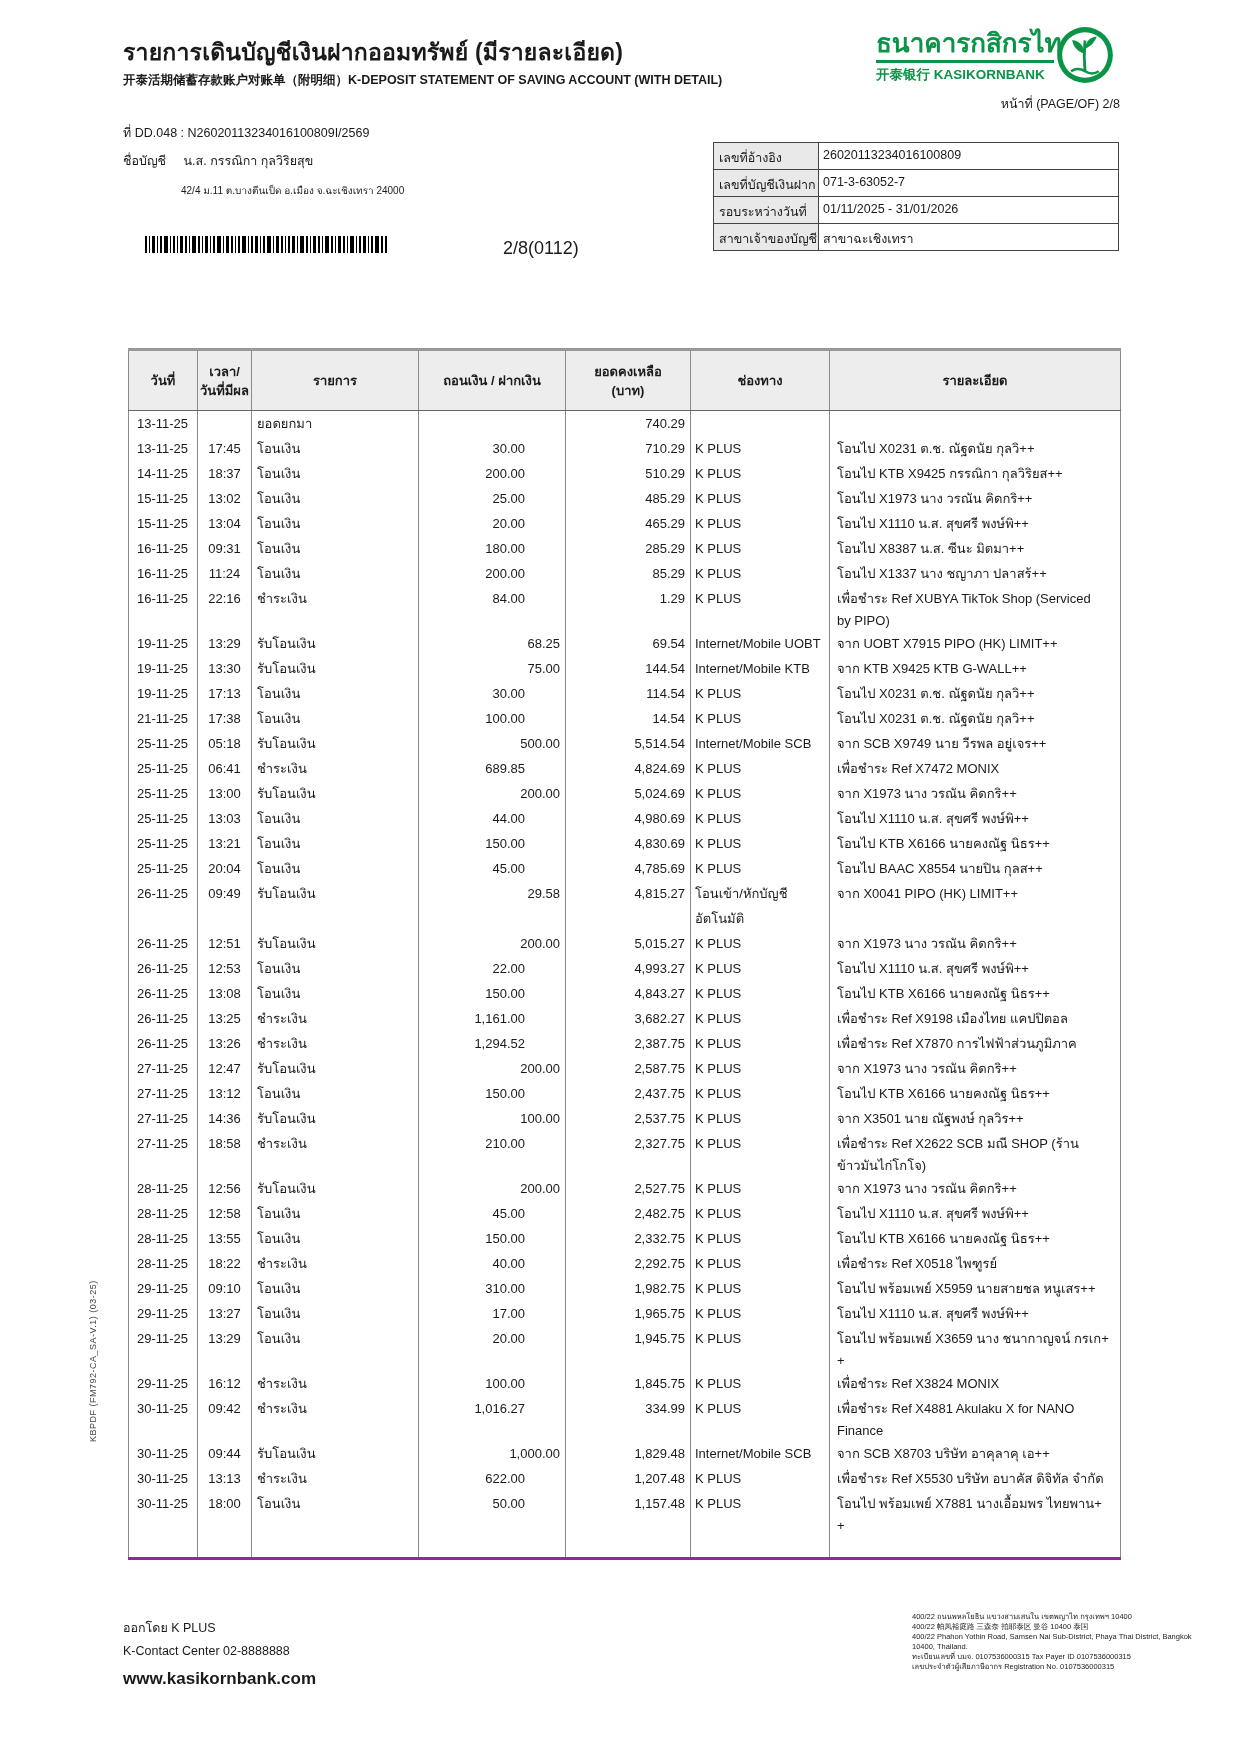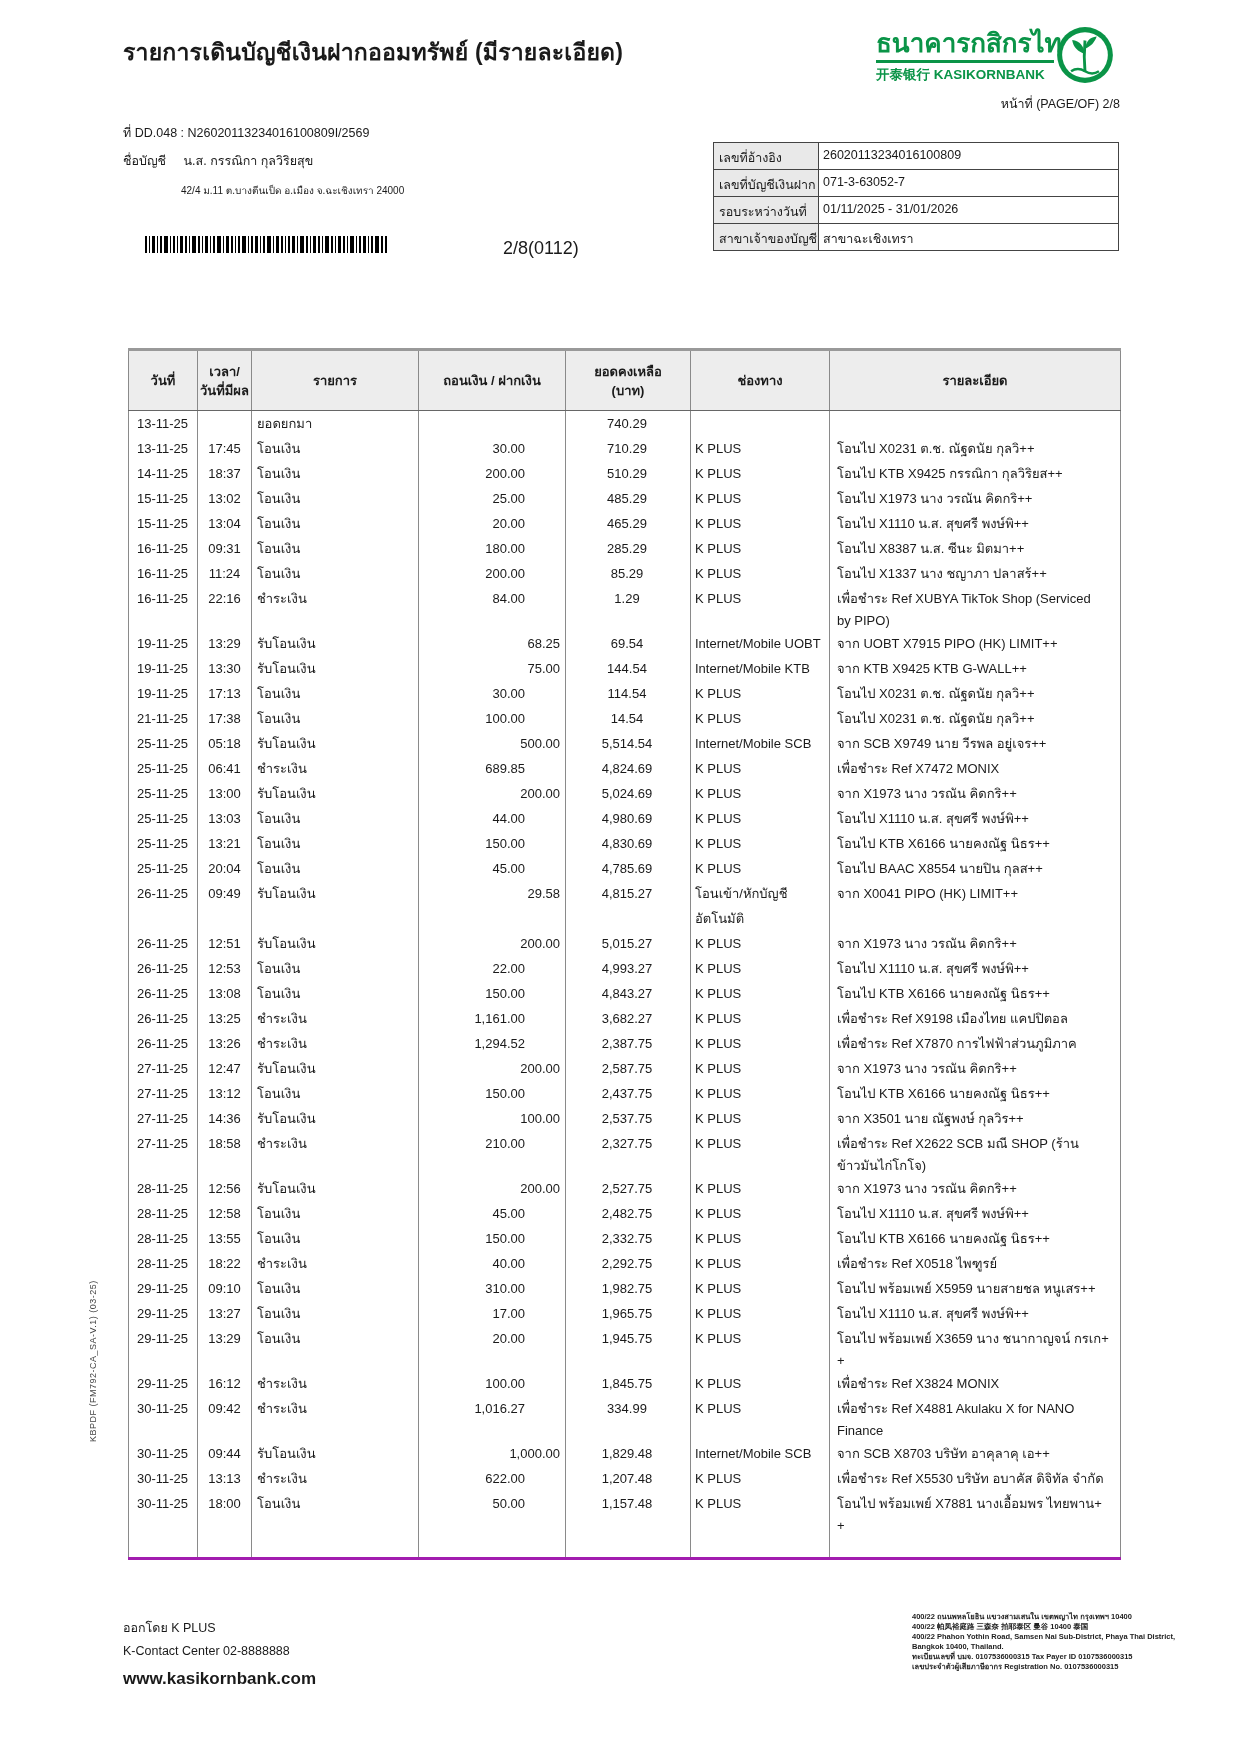--- a/index.html
+++ b/index.html
@@ -34,38 +34,39 @@
                font-size:13px; border-bottom:3px solid #a21caf; }
   .stmt-table th{ background:#ededed; border:1px solid #8a8a8a; border-top:3px solid #999; border-bottom:1px solid #666;
                   font-weight:bold; height:61px; vertical-align:middle; text-align:center; padding:0; line-height:19px; font-size:13px; }
   .stmt-table td{ border-left:1px solid #8a8a8a; border-right:1px solid #8a8a8a; vertical-align:top; line-height:25px; padding:0 3px; }
   td.c-date   { padding-left:8px; }
   td.c-time   { text-align:center; }
   td.c-item   { padding-left:5px; }
   td.c-amount { text-align:right; }
   td.c-amount.w{ padding-right:40px; }
   td.c-amount.d{ padding-right:5px; }
-  td.c-balance{ text-align:center; padding-right:5px; }
+  td.c-balance{ text-align:right; padding-right:5px; }
   td.c-channel{ padding-left:4px; }
   td.c-detail { padding-left:7px; }
   td.c-detail div+div{ line-height:20px; }
   tr.spacer td{ height:22px; }
   
   .side-note{ position:absolute; left:88px; top:1252px; height:190px; writing-mode:vertical-rl; transform:rotate(180deg);
               font-size:9px; color:#444; letter-spacing:0.5px; }
   .foot-left{ position:absolute; left:123px; top:1617px; font-size:12.5px; line-height:23px; }
   .foot-site{ font-size:17px; font-weight:bold; margin-top:4px; }
-  .foot-right{ position:absolute; left:912px; top:1612px; width:280px; font-size:7.5px; line-height:10px; color:#222;font-weight:bold; }
+  .foot-right{ position:absolute; left:912px; top:1612px; width:280px; font-size:7.5px; line-height:10px; color:#222; }
 </style>
 </head>
 <body>
 
 <div class="page">
 
   <div class="title">รายการเดินบัญชีเงินฝากออมทรัพย์ (มีรายละเอียด)</div>
+  <div class="subtitle">开泰活期储蓄存款账户对账单（附明细）K-DEPOSIT STATEMENT OF SAVING ACCOUNT (WITH DETAIL)</div>
 
   <div class="brand">
     <div class="brand-th">ธนาคารกสิกรไทย</div>
     <div class="brand-rule"></div>
     <div class="brand-en">开泰银行 KASIKORNBANK</div>
   </div>
   <div class="logo">
     <svg width="58" height="58" viewBox="0 0 52 52">
       <circle cx="26" cy="26" r="25" fill="#0a9447"></circle>
       <circle cx="26" cy="26" r="20.5" fill="#ffffff"></circle>

